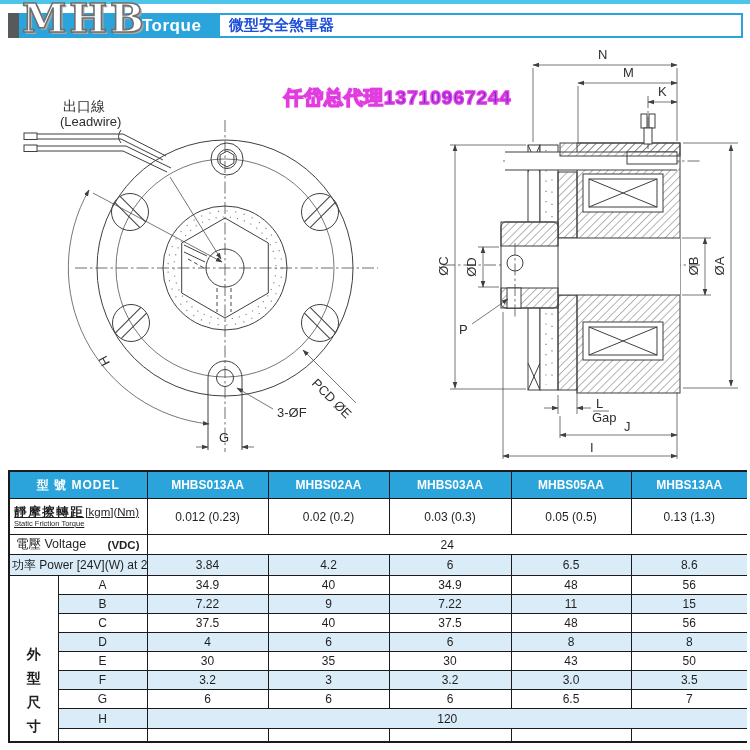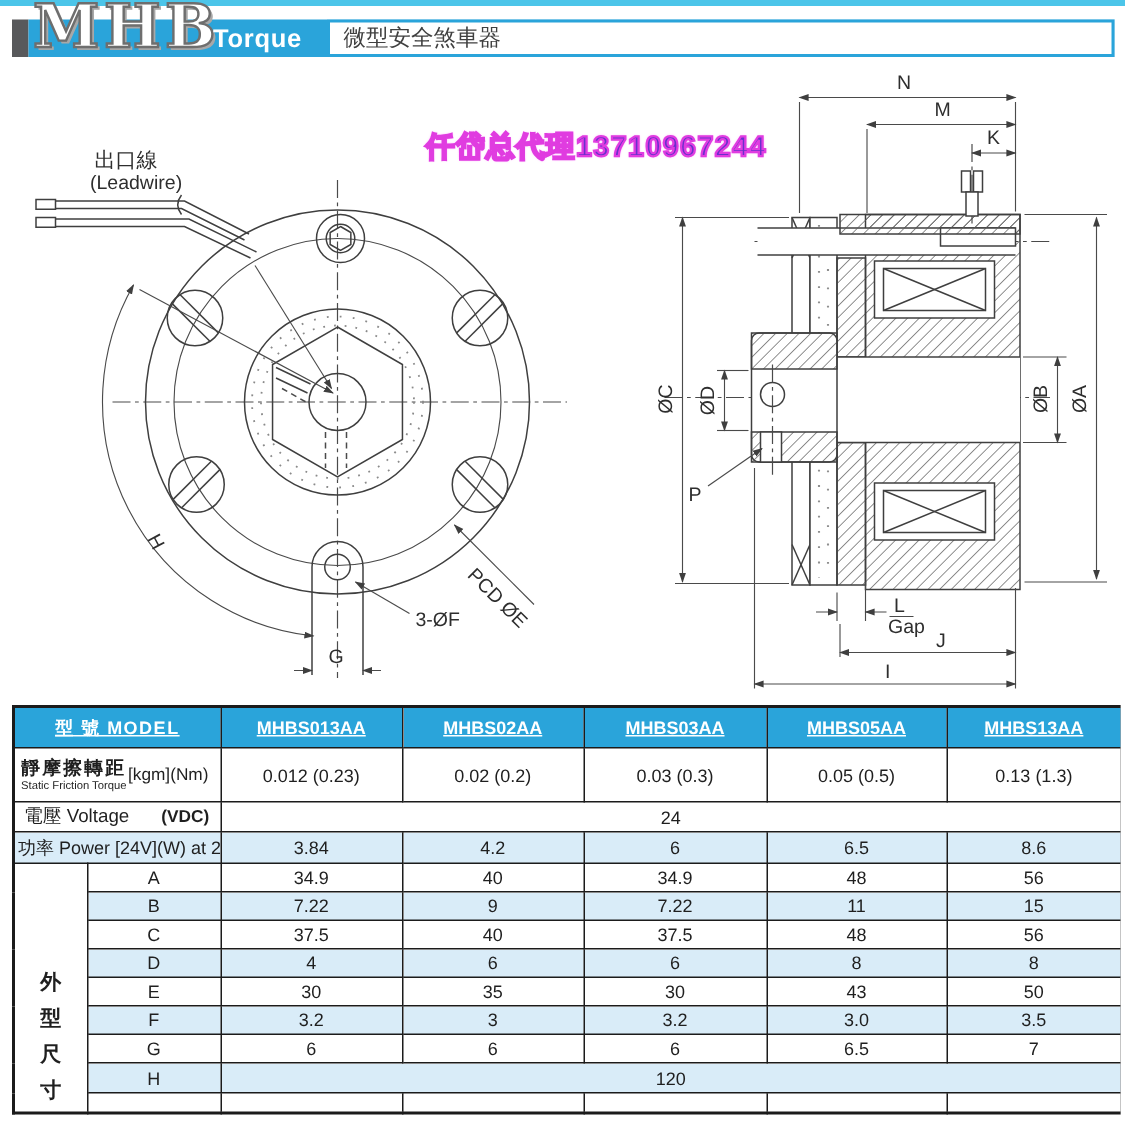--- a/index.html
+++ b/index.html
@@ -9,52 +9,52 @@
   .top-strip{position:absolute;left:0;top:0;width:750px;height:4px;background:#4cc5e9;}
   .logo-gray{position:absolute;left:8px;top:13px;width:11px;height:25px;background:#58595b;}
   .logo-band{position:absolute;left:19px;top:13px;width:724px;height:25px;background:#2aa4da;}
   .brand{position:absolute;left:22px;top:-3px;font-family:"DejaVu Serif", serif;font-weight:bold;
          font-size:40px;line-height:42px;color:#ffffff;letter-spacing:3px;
          -webkit-text-stroke:1.6px #6e6e6e;text-shadow:2px 2px 0 #a8a8a8;}
   .series{position:absolute;left:142px;top:16px;font-size:17px;font-weight:bold;color:#ffffff;letter-spacing:.5px;}
   .title-box{position:absolute;left:218px;top:13px;width:525px;height:25px;box-sizing:border-box;
              background:#ffffff;border:2px solid #2aa4da;display:flex;align-items:center;
              padding-left:9px;white-space:nowrap;}
-  .title-box .cn{font-size:15px;font-weight:normal;margin-right:6px;color:#404040;text-align:right;}
+  .title-box .cn{font-size:15px;font-weight:bold;margin-right:6px;color:#1d4ed8;text-align:right;}
   .title-box .en{font-size:15px;color:#1c1c1c;}
   
   .watermark{position:absolute;left:284px;top:85px;z-index:5;font-size:19px;font-weight:bold;
              letter-spacing:1px;color:#6a30cc;-webkit-text-stroke:1.5px #e03ce0;
              text-shadow:0 0 2px #ff6cff, 0 0 1px #ff9bff;white-space:nowrap;}
   
   .drawings{position:absolute;left:0;top:45px;width:750px;height:420px;}
   svg .ln{stroke:#3f3f3f;stroke-width:1;fill:none;}
   svg .thin{stroke:#4a4a4a;stroke-width:.75;fill:none;}
   svg .cl{stroke:#4a4a4a;stroke-width:.8;fill:none;stroke-dasharray:12 3 2.5 3;}
   svg .hid{stroke:#4a4a4a;stroke-width:1;fill:none;stroke-dasharray:4 3;}
   svg .wh{fill:#ffffff;}
   svg text{font-family:"Liberation Sans", sans-serif;fill:#2e2e2e;font-size:13px;}
   svg text.cjk{font-size:14px;}
   
   .table-wrap{position:absolute;left:8px;top:470px;width:739px;height:280px;overflow:hidden;}
   table.spec{border-collapse:collapse;table-layout:fixed;width:739px;}
   table.spec td{border:1px solid #1b1b1b;padding:0 2px;text-align:center;font-size:12px;
                 color:#1f1f1f;overflow:hidden;white-space:nowrap;}
   table.spec{border:2px solid #1b1b1b;}
-  tr.hdr td{background:#2aa4da;color:#ffffff;font-weight:bold;height:26px;font-size:12px;text-decoration:underline;}
+  tr.hdr td{background:#2aa4da;color:#ffffff;font-weight:bold;height:26px;font-size:12px;}
   td.model-hd{font-size:15px;letter-spacing:1px;}
   tr.r-torque td{height:35px;}
   tr.r-volt td{height:19px;}
   tr.r-power td{height:20px;}
   tr.r-dim td{height:18px;}
   tr.r-dimH td{height:19px;}
   tr.partial td{height:12px;border-bottom:none;}
   .lt{background:#d9ecf8;}
   td.lbl{text-align:left;}
-  .torque-cell{display:flex;align-items:center;padding:1px 2px;}
+  .torque-cell{display:flex;padding:1px 2px;text-decoration:underline;}
   .torque-cn{font-size:12.5px;font-weight:bold;letter-spacing:1.5px;line-height:13px;}
   .torque-en{font-size:7.5px;line-height:9px;}
   .torque-unit{font-size:11.5px;margin-left:1px;}
   .volt-cell{display:flex;justify-content:space-between;align-items:center;padding:0 5px 0 4px;gap:10px;}
   .volt-l{font-size:12.5px;}
   .volt-u{font-size:11.5px;font-weight:bold;}
   .power-cell{font-size:11px;text-align:left;padding-left:4px;}
   td.side-cell{vertical-align:top;}
   .side-stack{padding-top:66px;}
   .side-stack div{font-size:14px;font-weight:bold;line-height:24px;}

